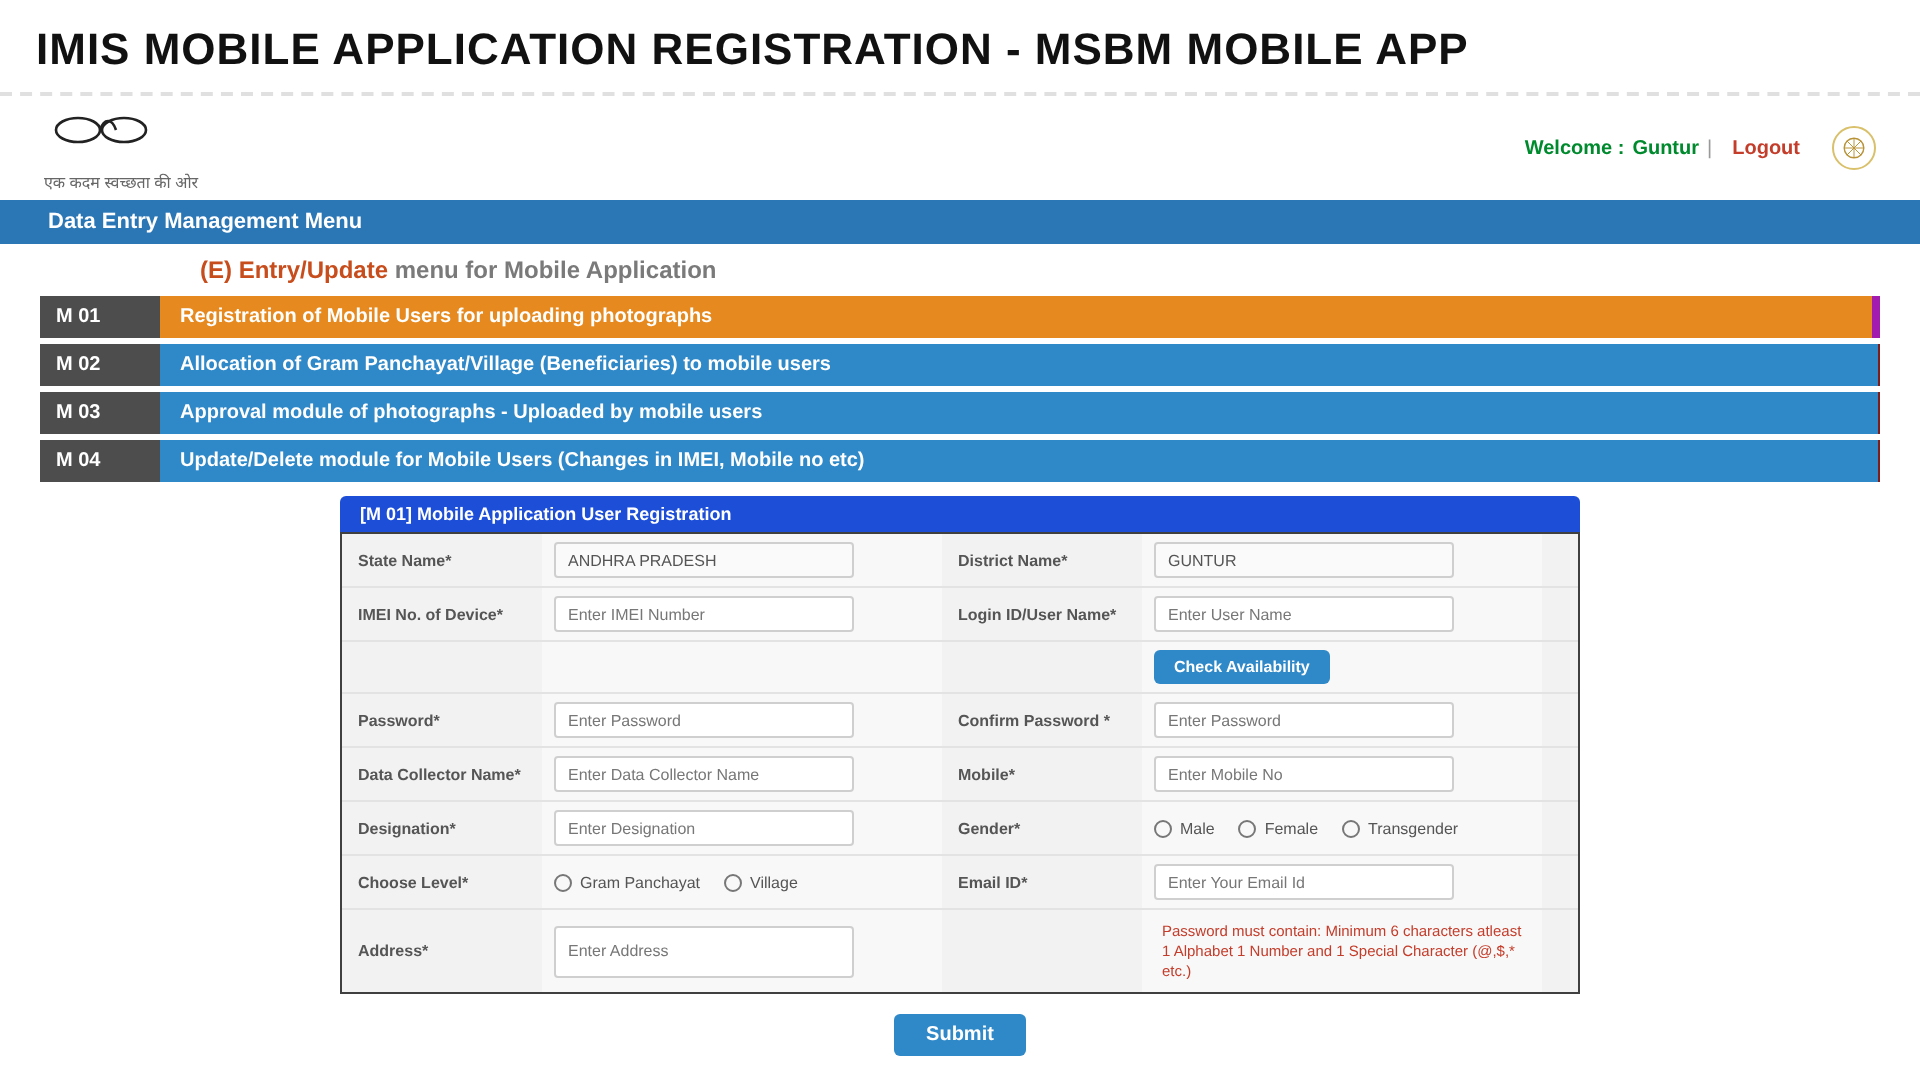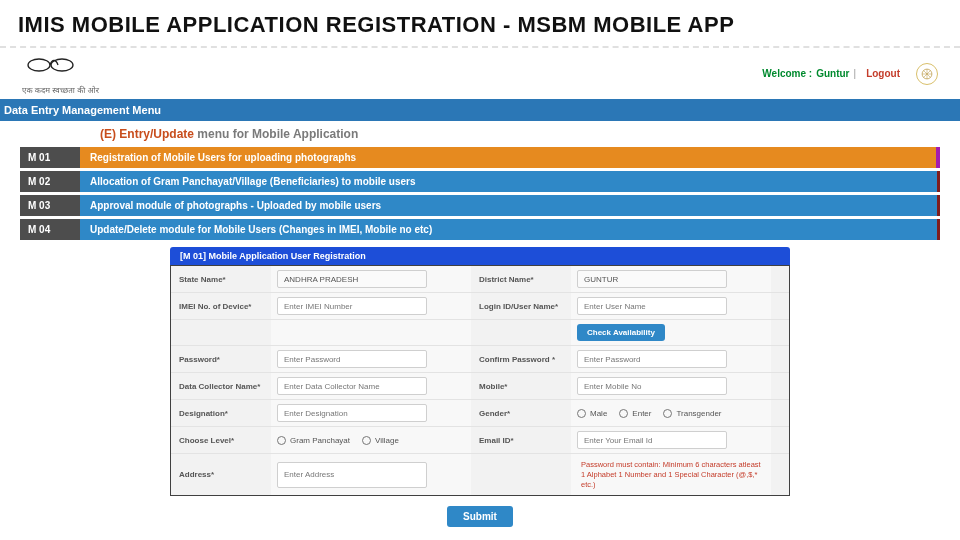--- a/index.html
+++ b/index.html
@@ -6,28 +6,28 @@
   body { font-family: Arial, Helvetica, sans-serif; background: #fff; width: 960px; height: 540px; overflow: hidden; }
   .page-title { font-size: 22px; font-weight: 700; color: #111; padding: 12px 18px 8px; border-bottom: 2px dashed #e0e0e0; letter-spacing: 0.5px; }
   .topbar { display: flex; align-items: center; justify-content: space-between; padding: 4px 22px 4px 22px; }
   .topbar .logo { width: 60px; height: 26px; }
   .topbar .tag { font-size: 8px; color: #666; margin-top: 2px; }
   .topbar-right { display: flex; align-items: center; font-size: 10px; text-align: right; }
   .topbar-right .wel { color: #008a2e; font-weight: 700; }
   .topbar-right .who { color: #008a2e; font-weight: 700; margin-left: 4px; }
   .topbar-right .logout { color: #c43c2a; font-weight: 700; margin-left: 6px; }
   .emblem { width: 22px; height: 22px; margin-left: 16px; border: 1px solid #d9c06b; border-radius: 50%; display:flex;align-items:center;justify-content:center;font-size:11px;color:#a07d1a; background:#fff; }
-  .blue-bar { background: #2b77b6; color: #fff; font-size: 11px; font-weight: 700; padding: 5px 4px; }
+  .blue-bar { background: #2b77b6; color: #fff; font-size: 11px; font-weight: 700; padding: 5px 24px; }
   .section-heading { color: #c84d1c; font-size: 12px; font-weight: 600; padding: 6px 0 6px 100px; }
   .section-heading span { color:#7a7a7a; font-weight:600;margin-top:28px; }
   .menu-wrap { padding: 0 20px 4px; }
   .menu-row { display: flex; margin-bottom: 3px; }
   .menu-code { width: 60px; background: #4d4d4d; color: #fff; font-size: 10px; font-weight: 700; padding: 5px 8px; }
   .menu-label { flex: 1; background: #e68a1f; color: #fff; font-size: 10px; font-weight: 700; padding: 5px 10px; border-right: 4px solid #a21caf; }
-  .menu-row.alt .menu-label { background: #2f88c7; border-right: 3px solid #7f1d1d; }
+  .menu-row.alt .menu-label { background: #2f88c7; border-right: 1px solid #7f1d1d; }
   .form-block { padding: 0 170px; }
   .form-title-bar { background: #1d4ed8; color: #fff; font-size: 9px; font-weight: 700; padding: 4px 10px; border-radius: 3px 3px 0 0; margin-bottom: 0; }
   .form-body { background: #f4f4f4; padding: 0; border: 1px solid #404040; }
   .form-row { display: flex; border-bottom: 1px solid #e3e3e3; background:#f2f2f2; }
   .cell-label { width: 100px; font-size: 8px; font-weight: 700; color: #555; padding: 6px 8px; background:#f2f2f2; display:flex;align-items:center; }
   .cell-field { width: 200px; padding: 4px 6px; background:#f8f8f8; display:flex;align-items:center; }
   .tf { width: 150px; height: 18px; border: 1px solid #cfcfcf; border-radius: 2px; font-size: 8px; color:#777; padding: 0 6px; display:flex;align-items:center; background:#fff; }
   .tf.ro { background:#fafafa; color:#555; }
   .check-btn { display:inline-block; background:#2f88c7; color:#fff; border-radius:3px; font-size:8px; font-weight:700; padding:4px 10px; border:none; }
   .radio-opt { display:inline-flex; align-items:center; font-size:8px; color:#555; margin-right:12px; }
@@ -152,21 +152,21 @@
           <div class="tf">Enter Designation</div>
         </div>
       <div class="cell-label">Gender*</div>
       <div class="cell-field">
         <label class="radio-opt">
             <span class="rb"></span>
             <span>Male</span>
           </label>
         <label class="radio-opt">
             <span class="rb"></span>
-            <span>Enter</span>
+            <span>Female</span>
           </label>
         <label class="radio-opt">
             <span class="rb"></span>
             <span>Transgender</span>
           </label>
       </div>
     </div>
 
     <div class="form-row">
       <div class="cell-label">Choose Level*</div>

